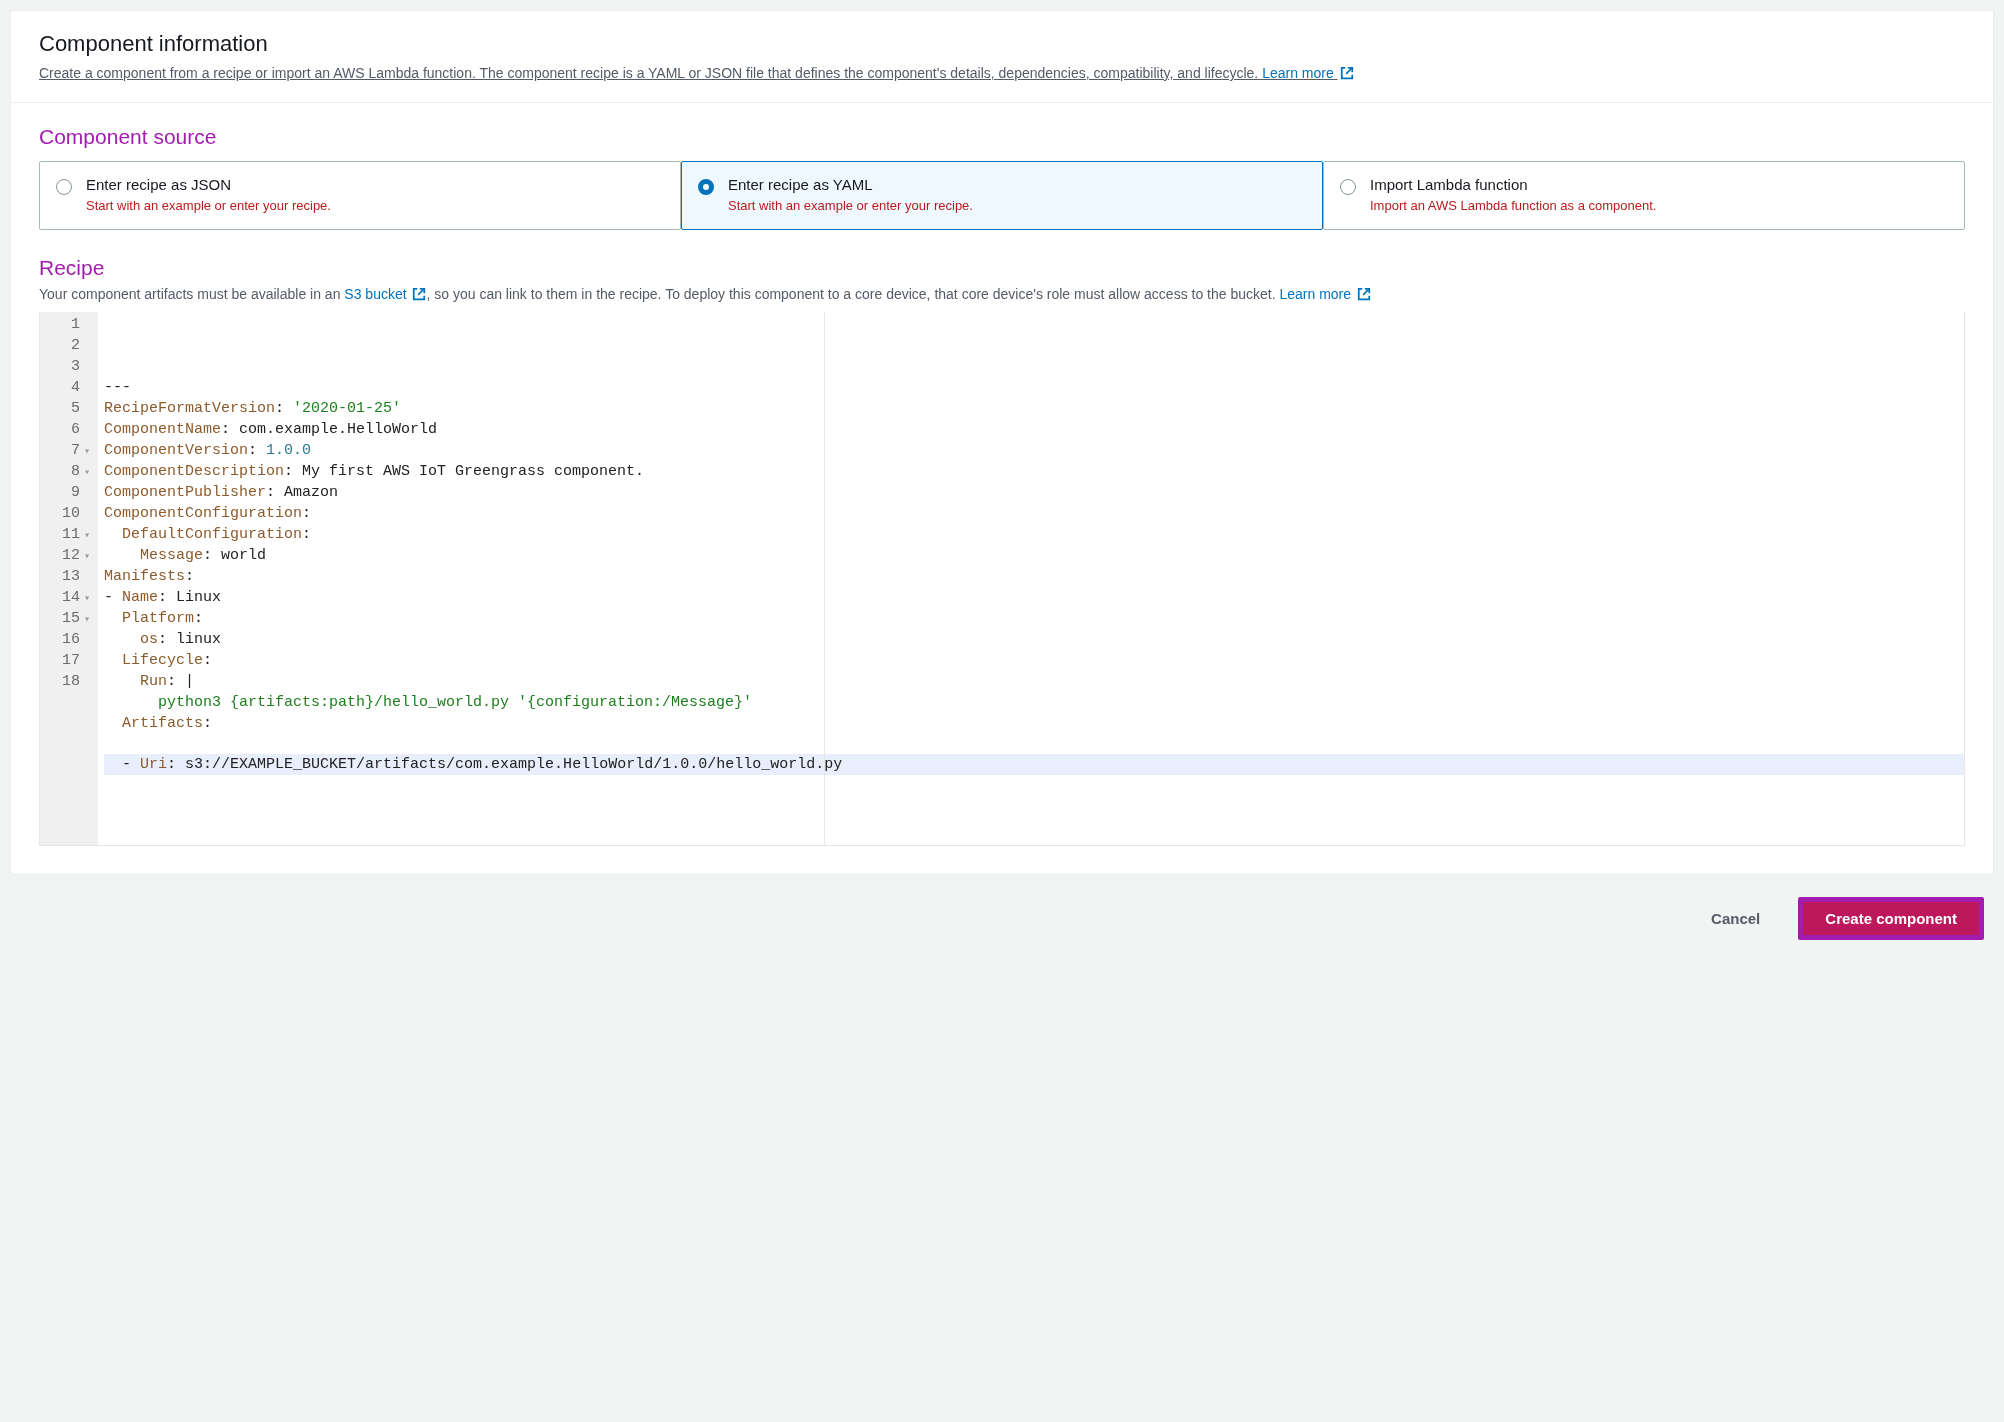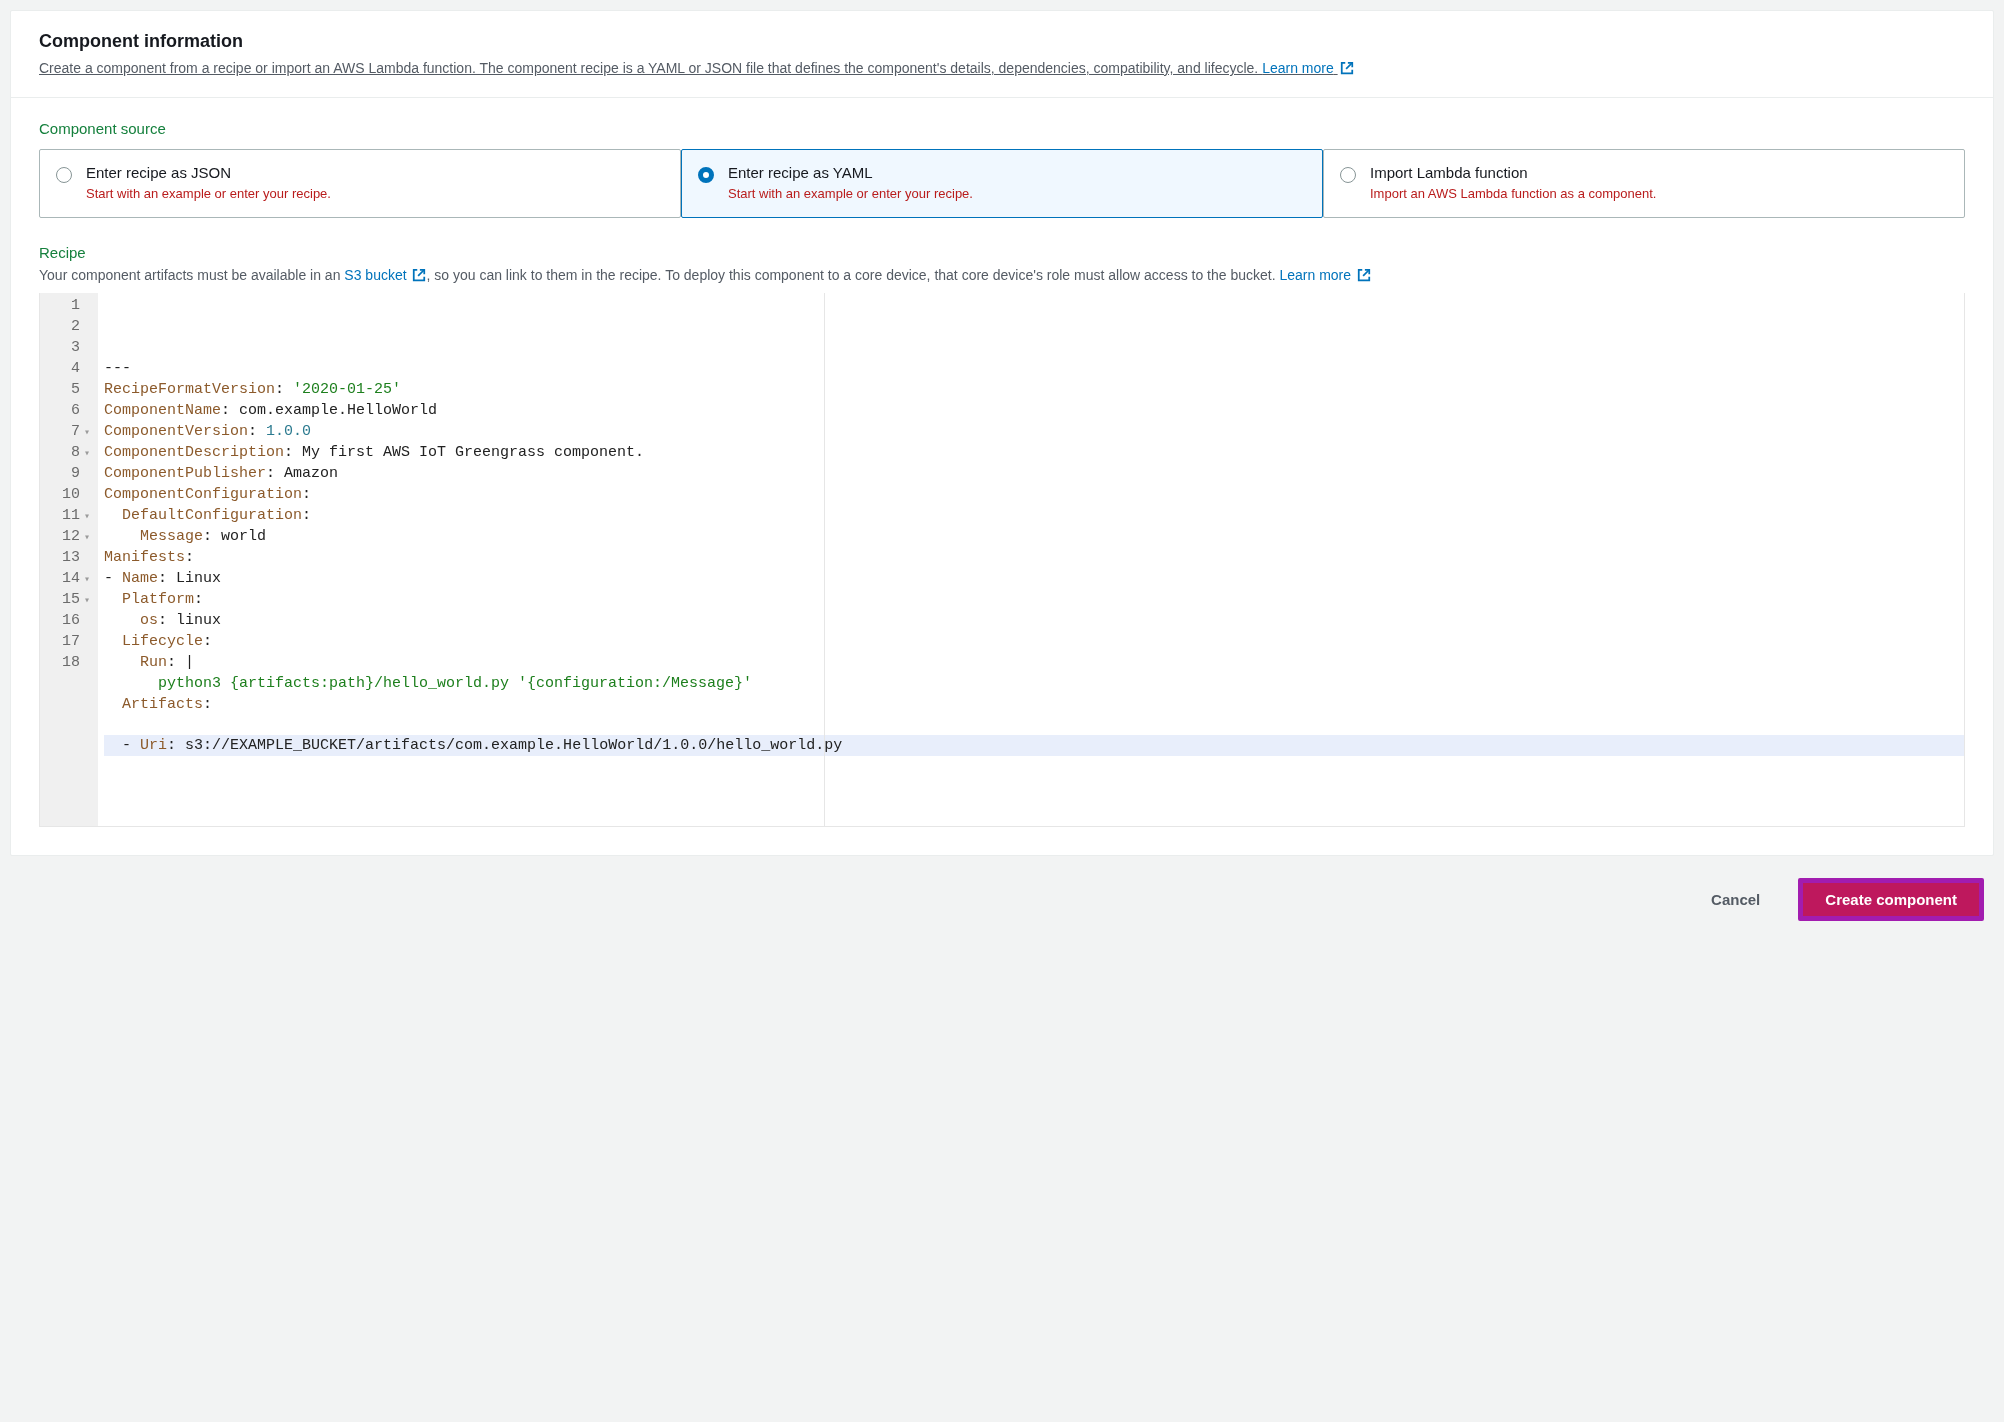--- a/index.html
+++ b/index.html
@@ -13,38 +13,38 @@
   .panel {
     background: #fff;
     border: 1px solid #eaeded;
     border-radius: 2px;
   }
   .panel-header {
     padding: 20px 28px 18px 28px;
     border-bottom: 1px solid #eaeded;
   }
   .panel-header h1 {
-    font-size: 18px;
-    font-weight: 700;
+    font-size: 22px;
+    font-weight: 400;
     color: #16191f;
     margin-bottom: 6px;
   }
   .panel-header p {
     color: #545b64;
     font-size: 14px;
     line-height: 1.5;
     text-decoration: underline;
   }
   .panel-body {
     padding: 22px 28px 28px 28px;
   }
   .section-label {
-    font-size: 15px;
+    font-size: 21px;
     font-weight: 500;
-    color: #15803d;
+    color: #a21caf;
     margin-bottom: 12px;
   }
   .link {
     color: #0073bb;
     text-decoration: none;
     cursor: pointer;
   }
   .link svg {
     vertical-align: -2px;
     margin-left: 2px;

